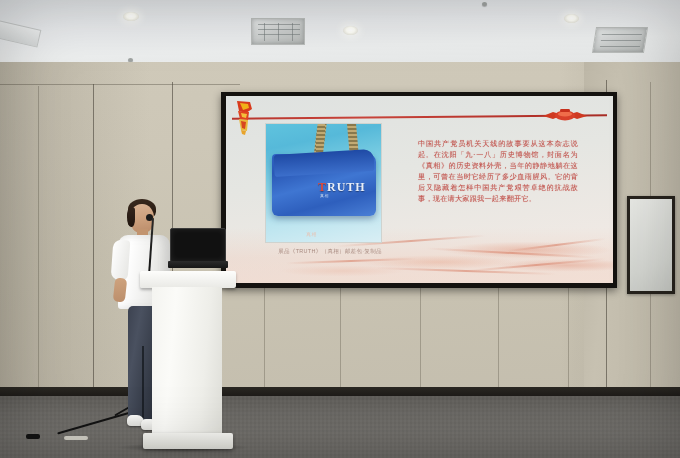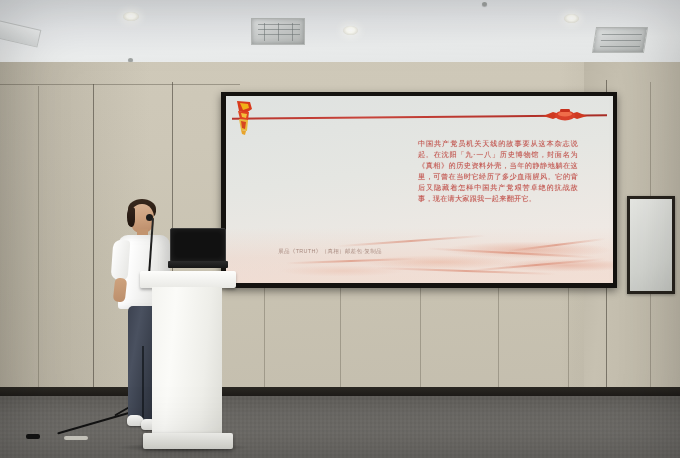--- a/index.html
+++ b/index.html
@@ -351,20 +351,30 @@
 
       <div class="wheat">
         <i style="left:110px;top:12px;width:150px;transform:rotate(-4deg);"></i>
         <i style="left:200px;top:24px;width:170px;transform:rotate(3deg);"></i>
         <i style="left:60px;top:32px;width:130px;transform:rotate(-2deg);"></i>
         <i style="left:240px;top:36px;width:140px;transform:rotate(-5deg);"></i>
         <i style="left:150px;top:42px;width:180px;transform:rotate(2deg);"></i>
         <i style="left:280px;top:16px;width:100px;transform:rotate(-7deg);"></i>
       </div>
 
+      <div class="slide-photo">
+        <div class="strap" style="left:50px;top:-4px;transform:rotate(7deg);"></div>
+        <div class="strap" style="left:82px;top:-6px;transform:rotate(-5deg);"></div>
+        <div class="bag">
+          <div class="bag-flap"></div>
+          <div class="bag-word"><b>T</b><span>RUTH</span></div>
+          <div class="bag-sub">真相</div>
+        </div>
+        <div class="photo-tag">真相</div>
+      </div>
       <div class="photo-caption">展品《TRUTH》（真相）邮差包·复制品</div>
 
       <div class="slide-text">中国共产党员机关天线的故事要从这本杂志说起。在沈阳「九·一八」历史博物馆，封面名为《真相》的历史资料外壳，当年的静静地躺在这里，可曾在当时它经历了多少血雨腥风。它的背后又隐藏着怎样中国共产党艰苦卓绝的抗战故事，现在请大家跟我一起来翻开它。</div>
 
     </div>
   </div>
 
   <div class="floor">
     <div class="cable" style="left:56px;top:26px;width:76px;height:2px;transform:rotate(-16deg);"></div>
     <div class="cable" style="left:112px;top:8px;width:42px;height:2px;transform:rotate(-30deg);"></div>

